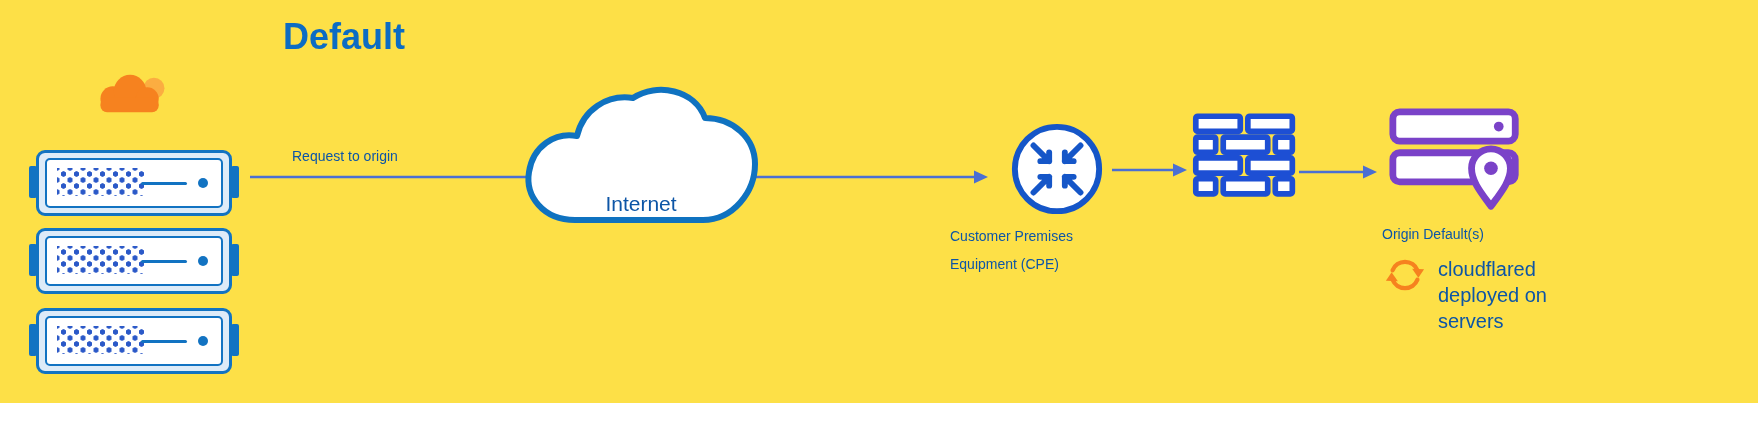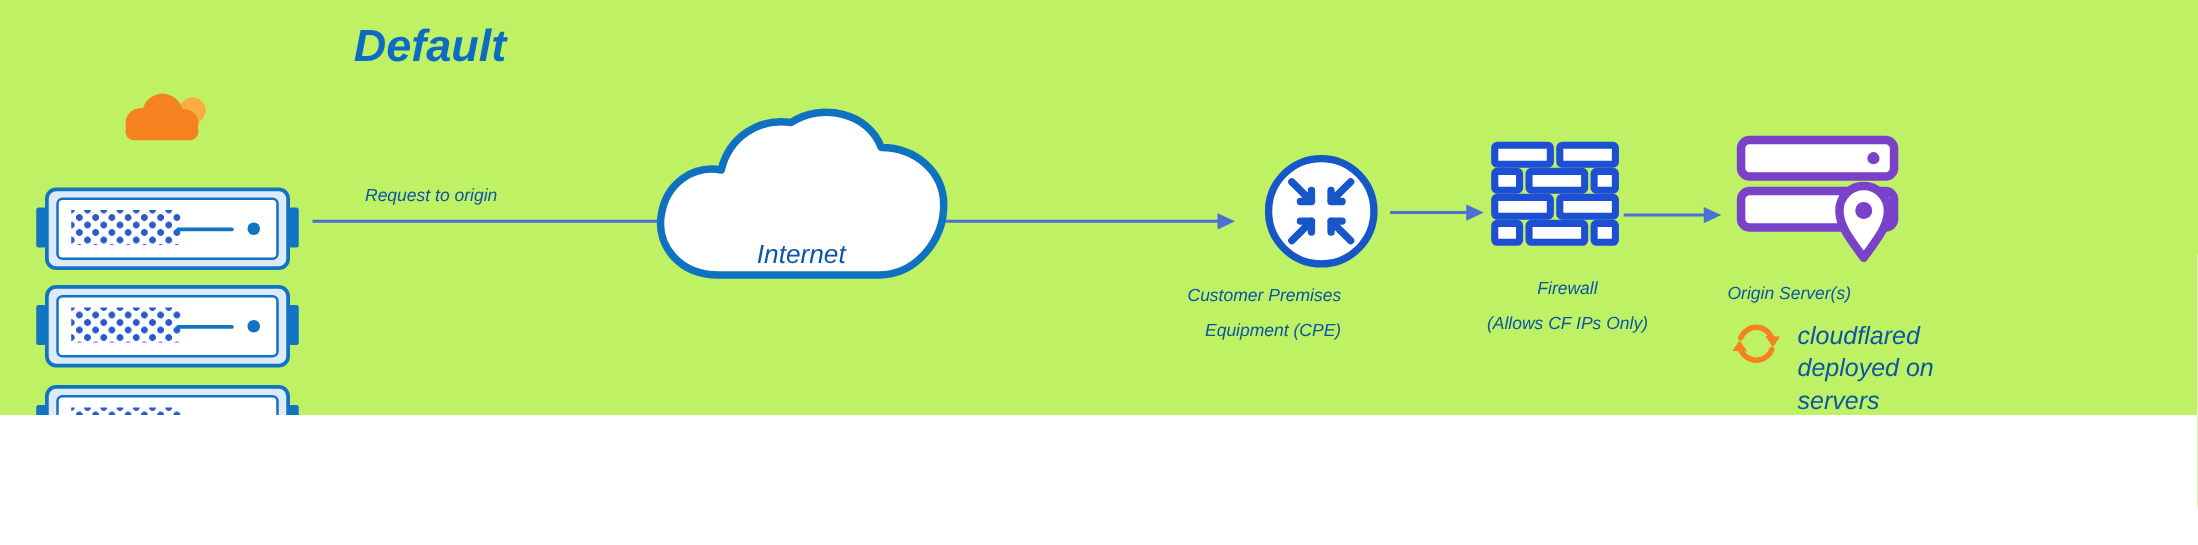--- a/index.html
+++ b/index.html
@@ -1,17 +1,17 @@
 <!DOCTYPE html>
 <html><head>
 <meta charset="utf-8">
 <style>
   html,body{margin:0;padding:0;background:#fff;}
-  .canvas{position:relative;width:1758px;height:332px;background:#bef264;
-          font-family:"Liberation Sans",sans-serif;overflow:hidden;font-style:italic;}
+  .canvas{position:relative;width:1758px;height:403px;background:#fde047;
+          font-family:"Liberation Sans",sans-serif;overflow:hidden;}
 
   
   .title{position:absolute;left:283px;top:16px;font-size:36px;font-weight:700;color:#0c6cc4;}
   .lbl{position:absolute;color:#0d55a6;font-size:14px;line-height:28px;}
   .preline{white-space:pre-line;}
   .center{text-align:center;}
 
   
   .arrows{position:absolute;left:0;top:0;width:1758px;height:436px;z-index:1;}
 
@@ -122,48 +122,46 @@
 
   <svg class="icon-abs" style="left:1008px;top:120px;" width="98" height="98" viewBox="0 0 100 100">
     <circle cx="50" cy="50" r="43" fill="#ffffff" stroke="#1556c8" stroke-width="6"></circle>
     <g stroke="#1556c8" stroke-width="6" stroke-linecap="round" fill="none">
       <path d="M74,26 L58,42 M58,42 L67,42 M58,42 L58,33"></path>
       <path d="M26,74 L42,58 M42,58 L33,58 M42,58 L42,67"></path>
       <path d="M26,26 L42,42 M42,42 L33,42 M42,42 L42,33"></path>
       <path d="M74,74 L58,58 M58,58 L67,58 M58,58 L58,67"></path>
     </g>
   </svg>
-  <div class="lbl preline" style="left:950px;top:222px;z-index:2;text-align:right;">Customer Premises
+  <div class="lbl preline" style="left:950px;top:222px;z-index:2;">Customer Premises
 Equipment (CPE)</div>
 
   <svg class="icon-abs" style="left:1192px;top:112px;" width="106" height="88" viewBox="0 0 112 92">
     <g fill="#ffffff" stroke="#1d4fd4" stroke-width="6">
       <rect x="4" y="4" width="47" height="16" rx="2"></rect>
       <rect x="59" y="4" width="47" height="16" rx="2"></rect>
       <rect x="4" y="26" width="21" height="16" rx="2"></rect>
       <rect x="33" y="26" width="47" height="16" rx="2"></rect>
       <rect x="88" y="26" width="18" height="16" rx="2"></rect>
       <rect x="4" y="48" width="47" height="16" rx="2"></rect>
       <rect x="59" y="48" width="47" height="16" rx="2"></rect>
       <rect x="4" y="70" width="21" height="16" rx="2"></rect>
       <rect x="33" y="70" width="47" height="16" rx="2"></rect>
       <rect x="88" y="70" width="18" height="16" rx="2"></rect>
     </g>
   </svg>
-  <div class="lbl preline center" style="left:1148px;top:216px;width:212px;z-index:2;">Firewall
-(Allows CF IPs Only)</div>
 
   <svg class="icon-abs" style="left:1388px;top:106px;" width="136" height="112" viewBox="0 0 140 115">
     <rect x="5" y="6" width="126" height="30" rx="7" fill="#ffffff" stroke="#7a42c8" stroke-width="7"></rect>
     <circle cx="114" cy="21" r="5" fill="#7a42c8"></circle>
     <rect x="5" y="48" width="126" height="30" rx="7" fill="#ffffff" stroke="#7a42c8" stroke-width="7"></rect>
     <path d="M106,103 C95,88 86,77 86,64 A20,20 0 1 1 126,64 C126,77 117,88 106,103 Z" fill="#ffffff" stroke="#7a42c8" stroke-width="7" stroke-linejoin="round"></path>
     <circle cx="106" cy="64" r="7" fill="#7a42c8"></circle>
   </svg>
-  <div class="lbl" style="left:1382px;top:220px;z-index:2;">Origin Server(s)</div>
+  <div class="lbl" style="left:1382px;top:220px;z-index:2;">Origin Default(s)</div>
 
   <svg class="icon-abs" style="left:1384px;top:254px;" width="42" height="42" viewBox="0 0 44 44">
     <g fill="none" stroke="#f6821f" stroke-width="4.5" stroke-linecap="round">
       <path d="M9,17 A14,14 0 0 1 35,17"></path>
       <path d="M35,27 A14,14 0 0 1 9,27"></path>
     </g>
     <polygon points="36,25 29.5,15.5 42,16" fill="#f6821f"></polygon>
     <polygon points="8,19 14.5,28.5 2,28" fill="#f6821f"></polygon>
   </svg>
   <div class="lbl preline" style="left:1438px;top:256px;line-height:26px;font-size:20px;z-index:2;">cloudflared

